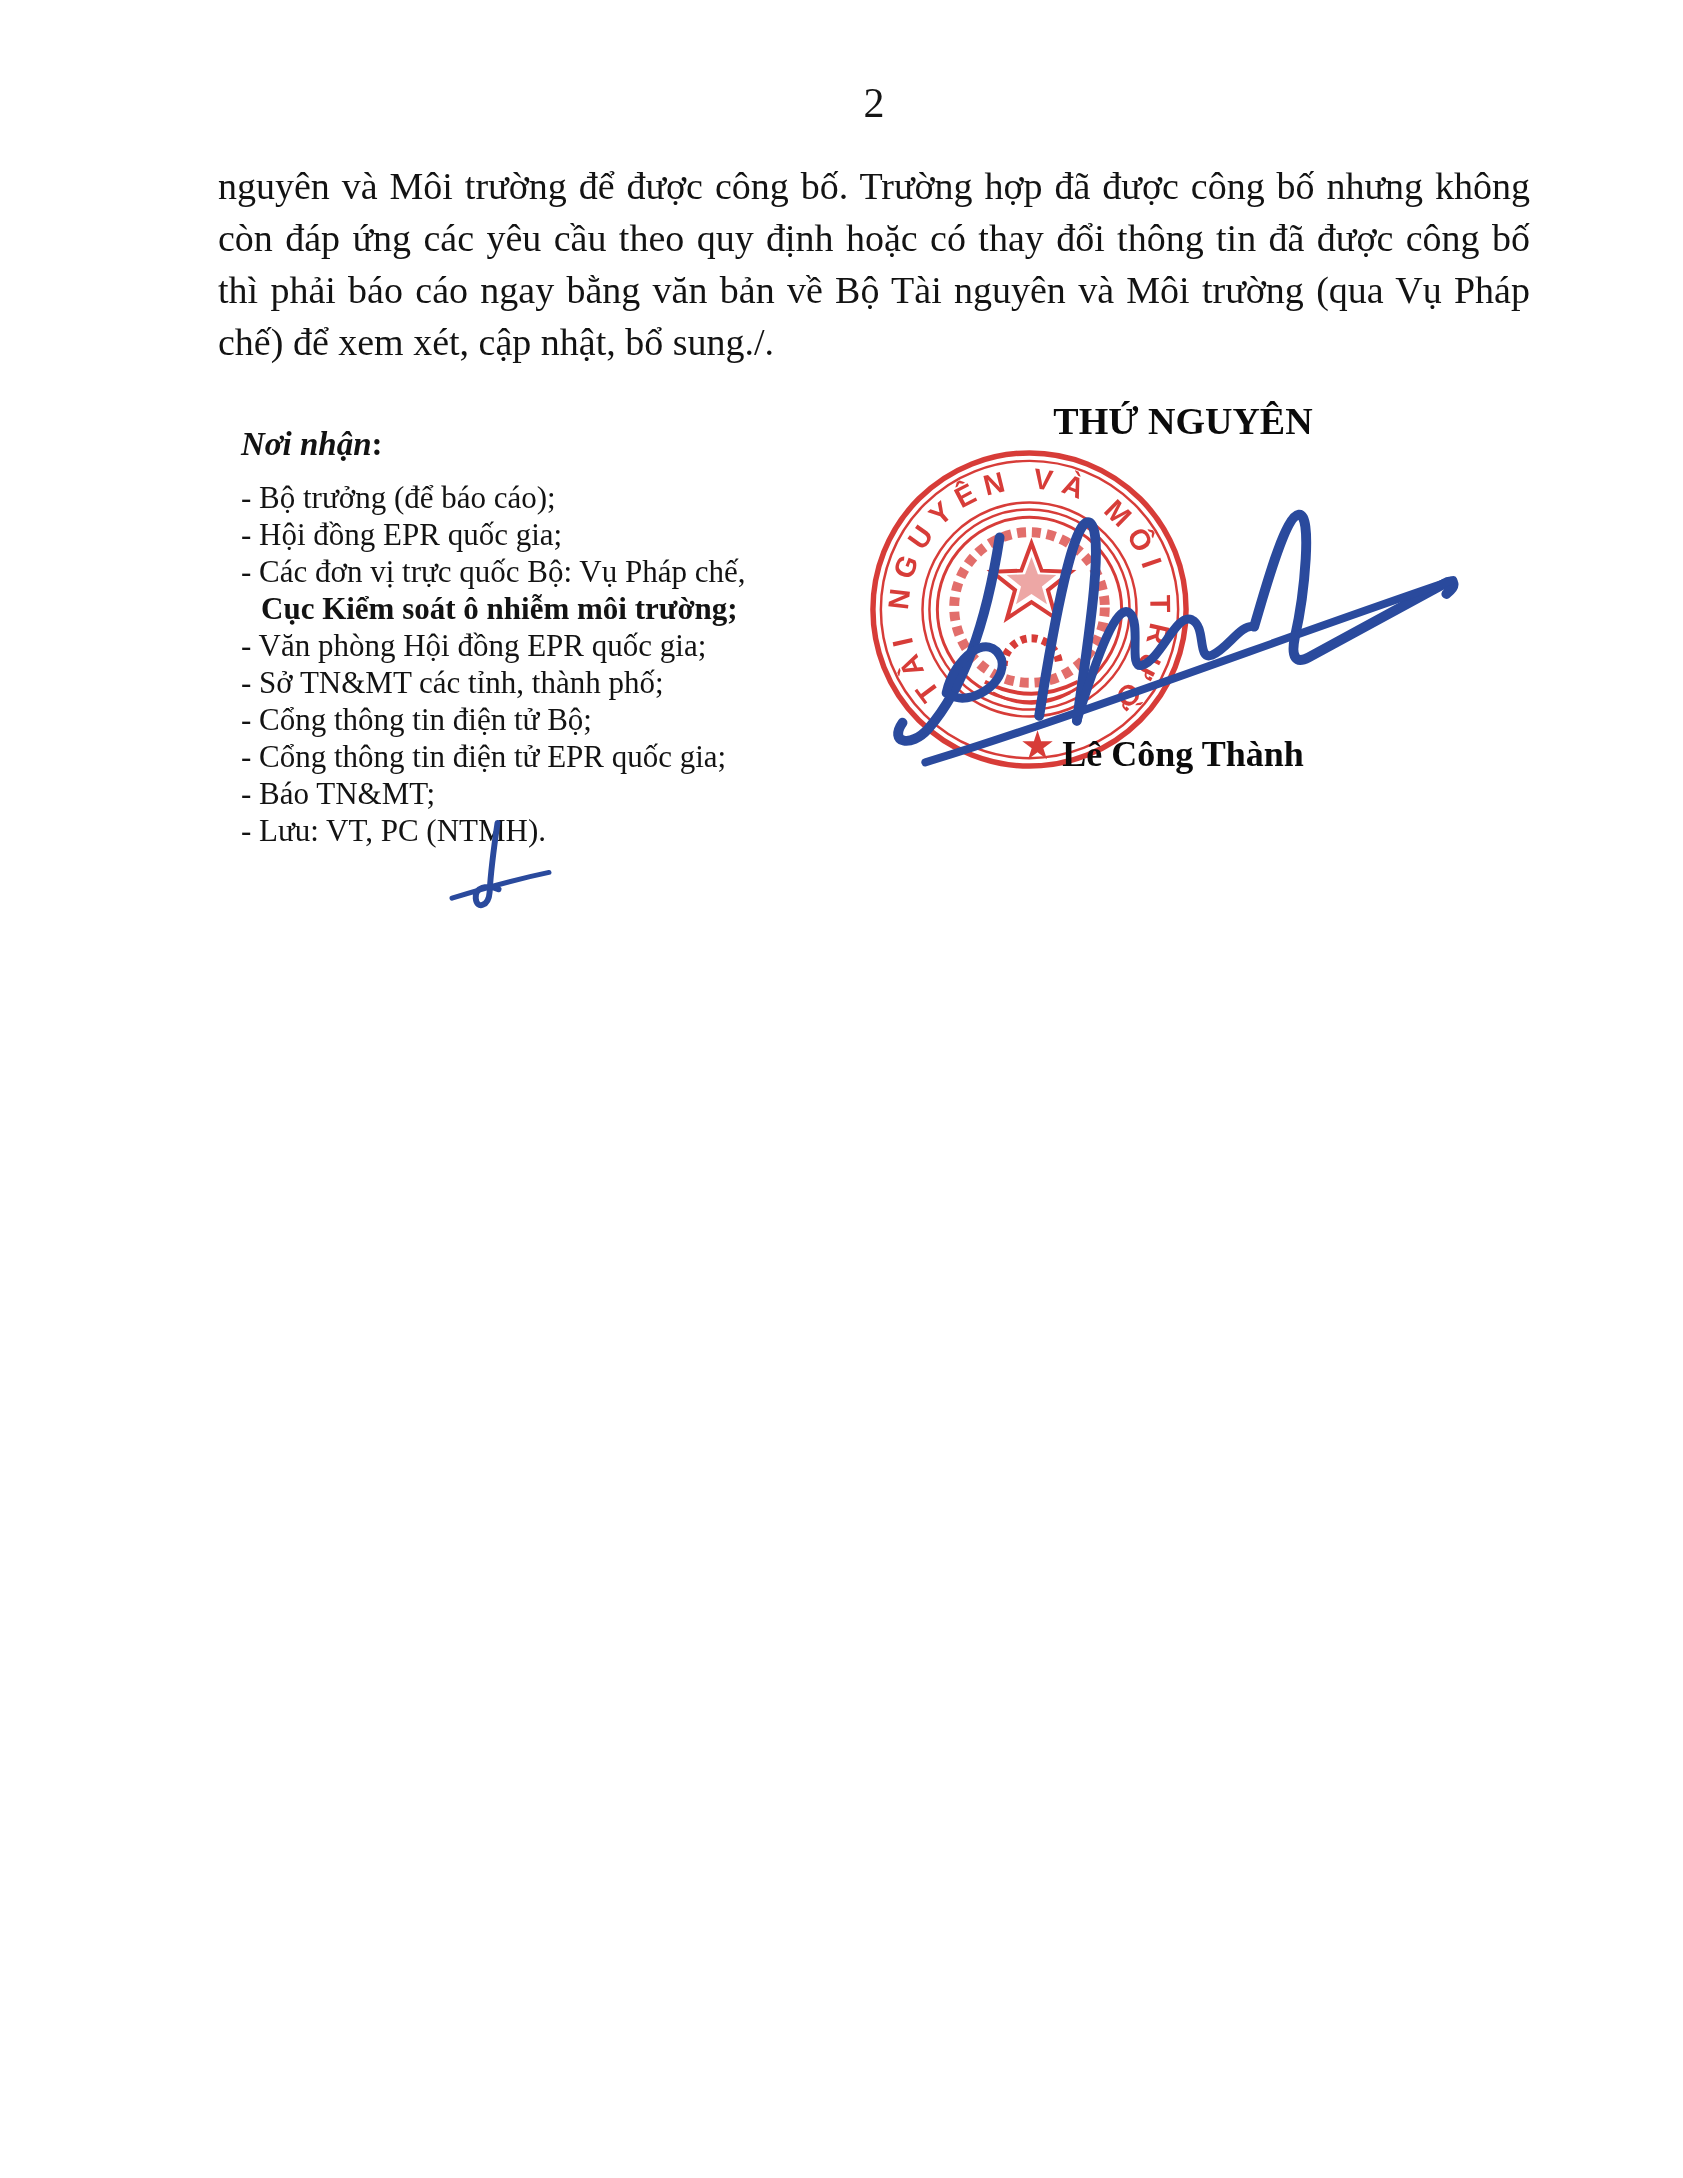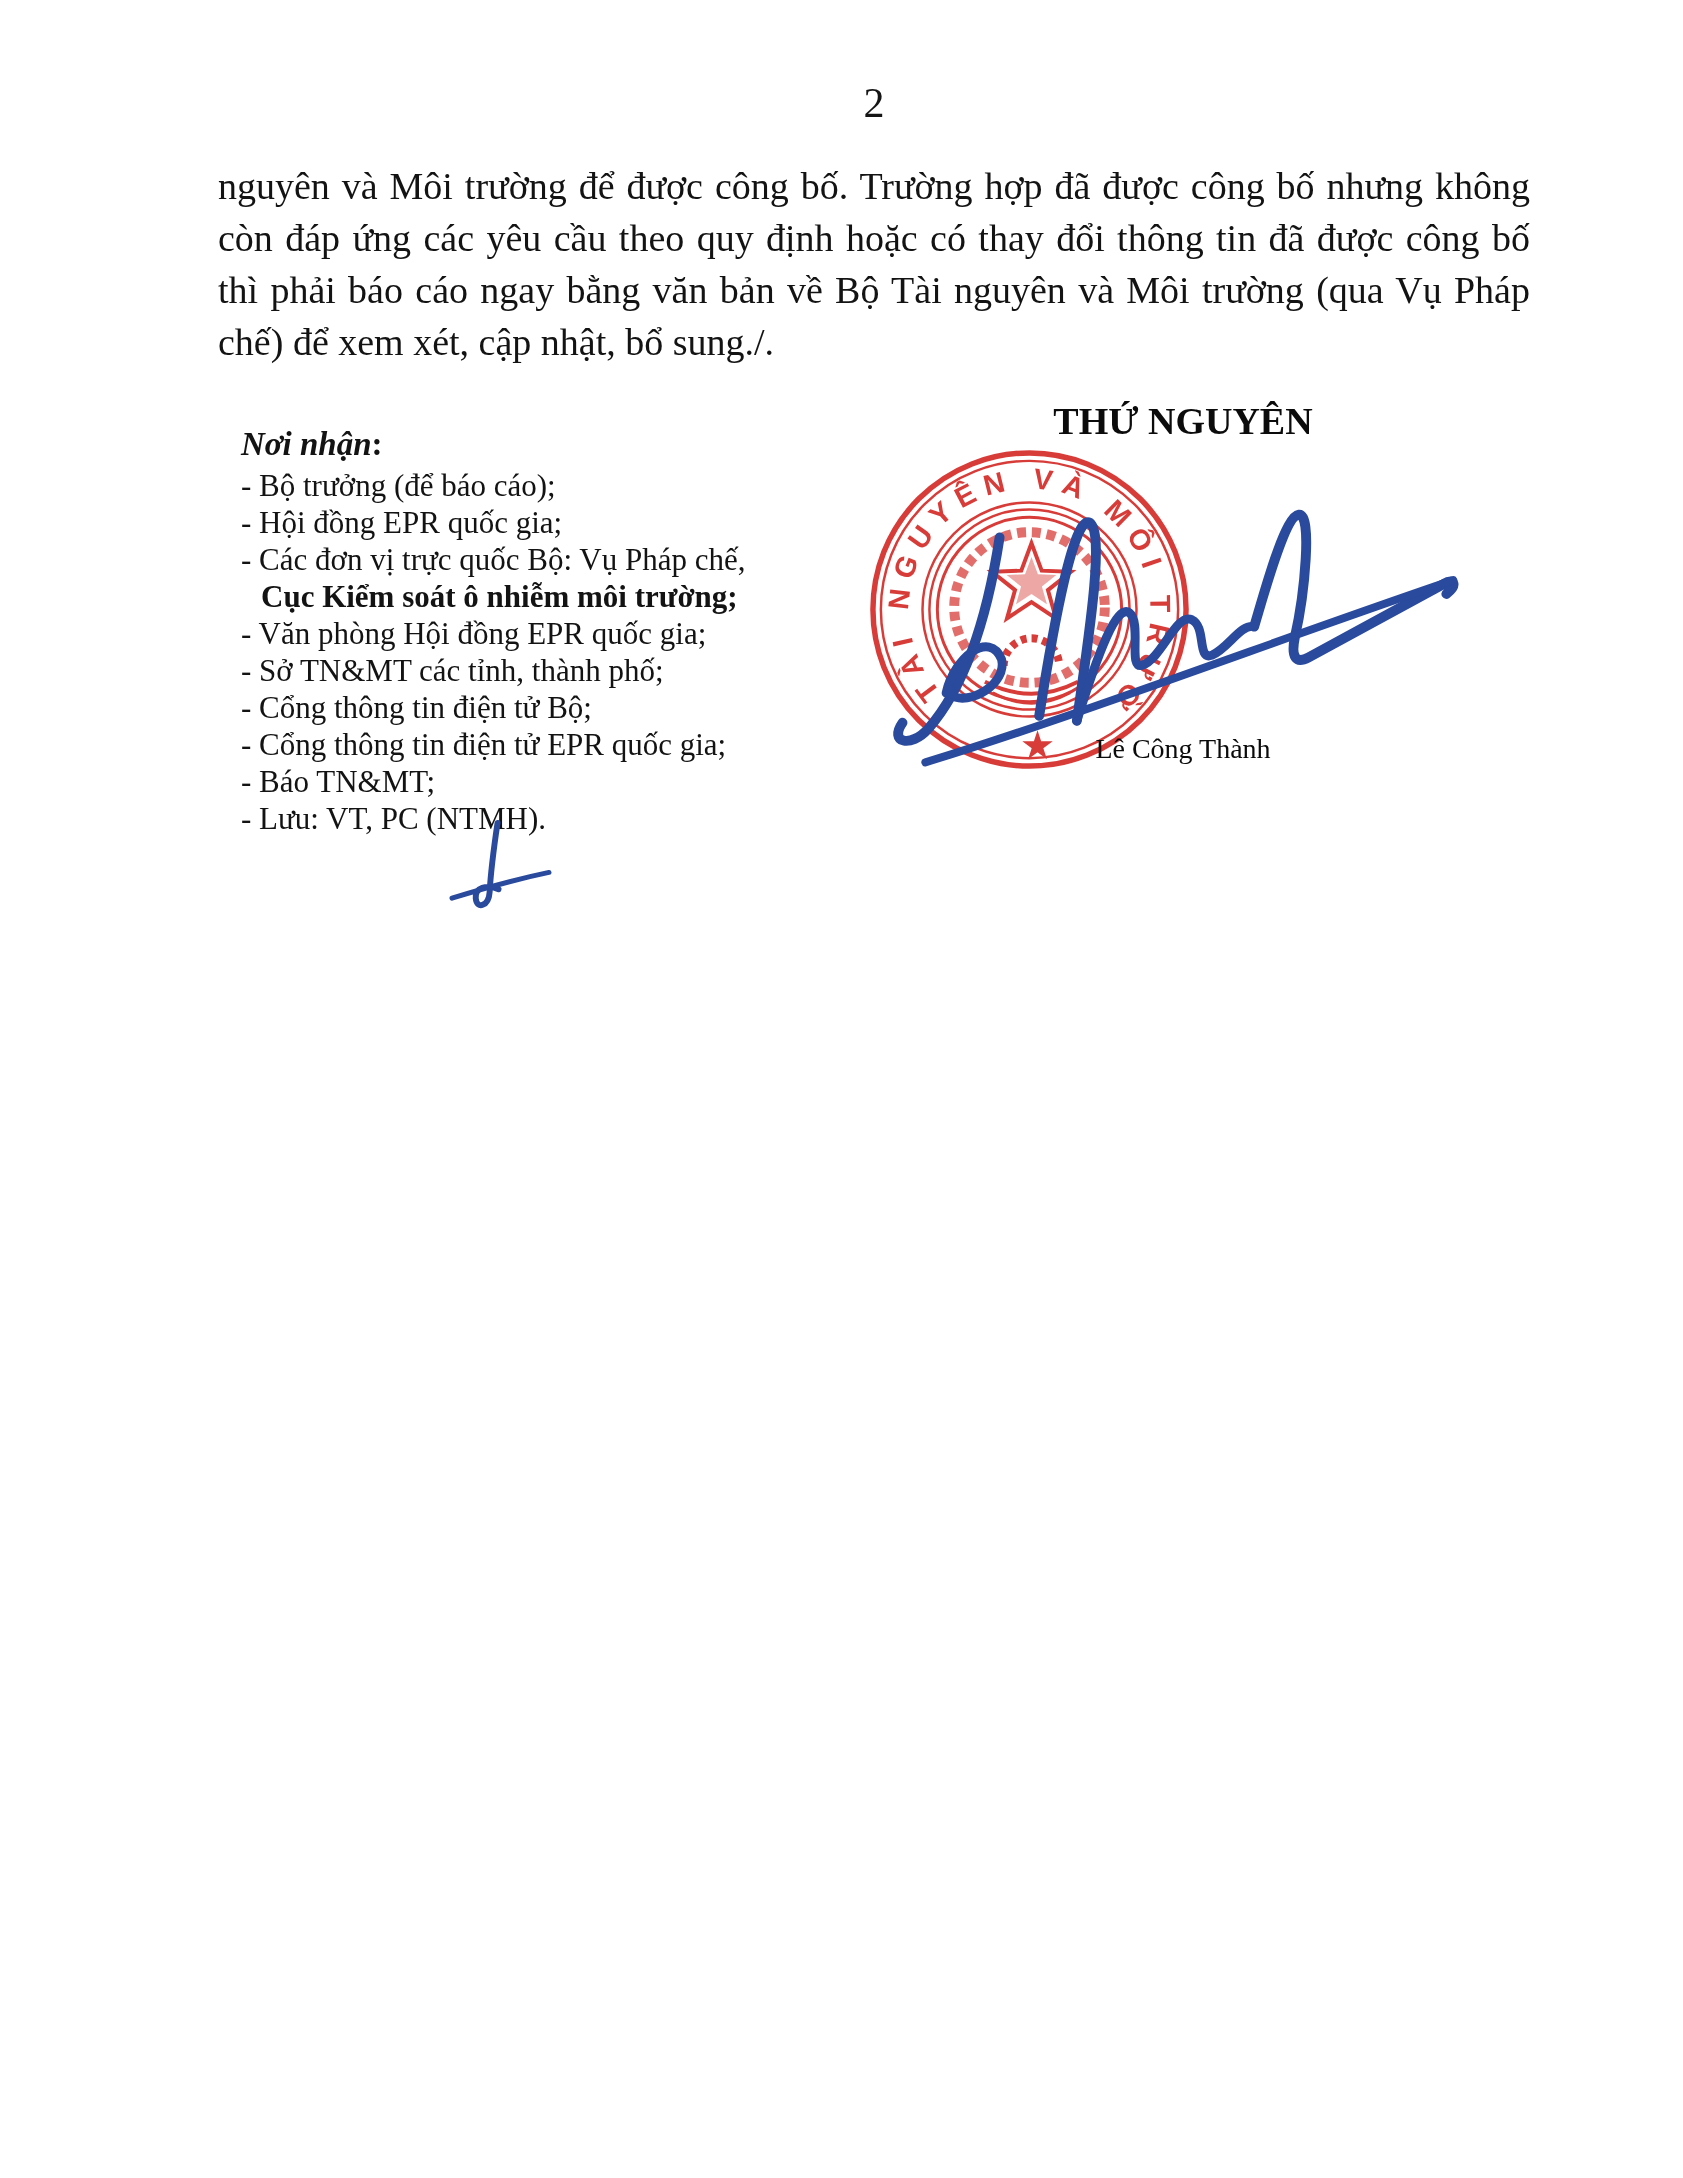--- a/index.html
+++ b/index.html
@@ -18,32 +18,32 @@
   }
   .body-text {
     position:absolute; left:218px; top:160px; width:1312px;
     font-size:38px; line-height:52px; color:#131313;
   }
   .body-line.just { text-align:justify; text-align-last:justify; }
   .recipients {
     position:absolute; left:241px; top:426px; width:554px;
     font-size:31px; line-height:37px; color:#131313;
   }
-  .recipients-title { font-size:33px; font-weight:bold; font-style:italic; margin-bottom:4px; }
+  .recipients-title { font-size:33px; font-weight:bold; font-style:italic; margin-bottom:16px; }
   .recipients-title .colon { font-style:normal; }
   .recipient-item { white-space:nowrap; }
   .recipient-item.cont { padding-left:20px;font-weight:bold; }
   .authority {
     position:absolute; left:980px; top:398px; width:406px;
     text-align:center; font-weight:bold; font-size:38px; line-height:47px;
     color:#0b0b0b; z-index:5;
   }
   .signer-name {
     position:absolute; left:980px; top:733px; width:406px;
-    text-align:center; font-weight:normal; font-size:28px;
+    text-align:center; font-weight:bold; font-size:36px;
     color:#0b0b0b; z-index:6;
   }
   .seal-wrap { position:absolute; left:866px; top:446px; width:327px; height:327px; z-index:2; }
   .seal-wrap svg { opacity:0.92; }
   .seal-stroke { stroke:var(--color-seal_red,#d42c28); fill:none; }
   .seal-fill   { fill:var(--color-seal_red,#d42c28); }
   .seal-ringtext {
     fill:var(--color-seal_red,#d42c28);
     font-family:"Liberation Sans", sans-serif;
     font-weight:bold; font-size:29px; letter-spacing:9px;

